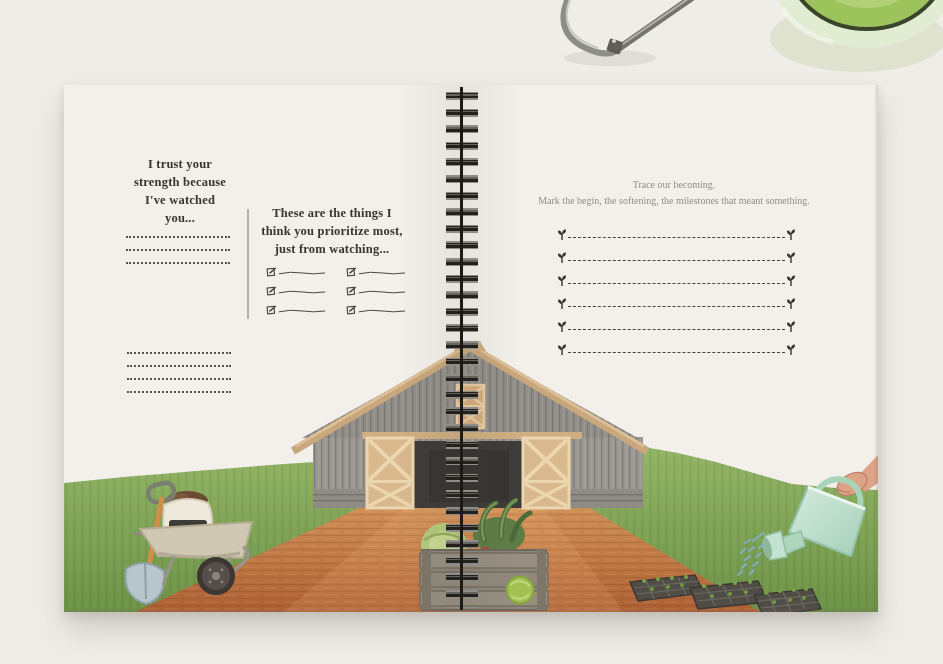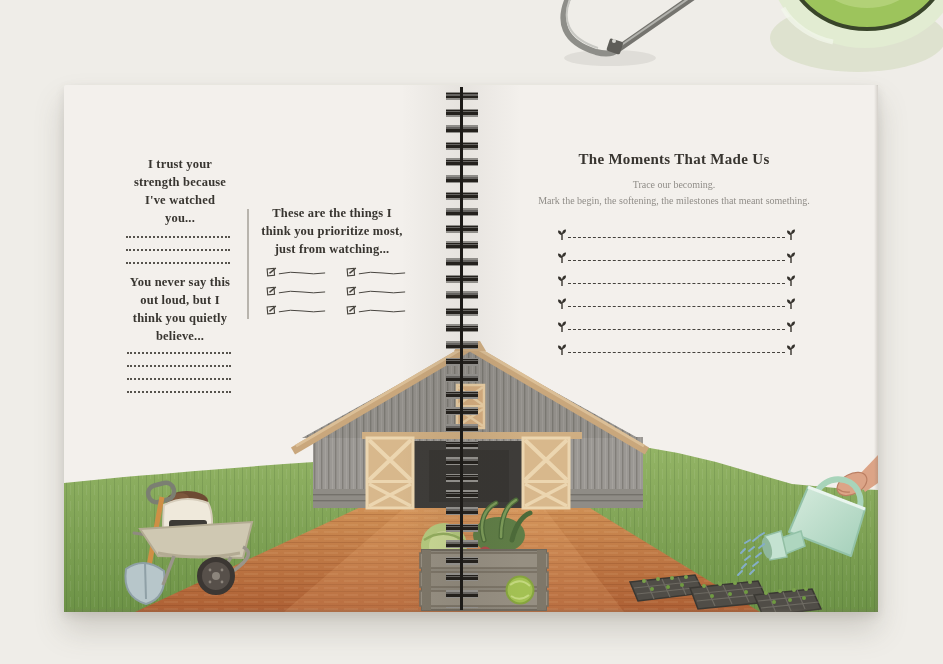--- a/index.html
+++ b/index.html
@@ -313,24 +313,20 @@
       <div class="title b1-title">I trust your
 strength because
 I've watched
 you...</div>
       <div class="dotlines dl1">
         <div class="dotline"></div>
         <div class="dotline"></div>
         <div class="dotline"></div>
       </div>
 
-      <div class="title b2-title">You never say this
-out loud, but I
-think you quietly
-believe...</div>
       <div class="dotlines dl2">
         <div class="dotline"></div>
         <div class="dotline"></div>
         <div class="dotline"></div>
         <div class="dotline"></div>
       </div>
 
       <div class="divider"></div>
 
       <div class="title mid-title">These are the things I
@@ -387,21 +383,20 @@
           <svg width="11" height="11" viewBox="0 0 12 12">
               <rect x="1.5" y="3" width="7.5" height="7.5" fill="none" stroke="#45423c" stroke-width="1.2" transform="rotate(-5 5 6.5)"></rect>
               <path d="M3,7.5 L10.2,1.6 L11.2,2.8 L4.6,8.4 Z" fill="#45423c"></path>
             </svg>
           <svg width="48" height="9" viewBox="0 0 54 9">
               <path d="M1,6 q13,-3 26,-1 t26,0" stroke="#45423c" fill="none" stroke-width="1.1"></path>
             </svg>
         </div>
       </div>
 
-      <div class="title r-title">The Moments That Made Us</div>
       <div class="r-sub">
         <div>Trace our becoming.</div>
         <div>Mark the begin, the softening, the milestones that meant something.</div>
       </div>
 
       <div class="r-lines">
         <div class="r-row">
           <svg width="10" height="13" viewBox="0 0 10 13">
               <path d="M5,12 L5,5" stroke="#35322d" stroke-width="1.4"></path>
               <path d="M5,7 C2.6,7 .8,5.2 1,2.4 C3.8,2.4 5,4.2 5,7 Z" fill="#35322d"></path>

